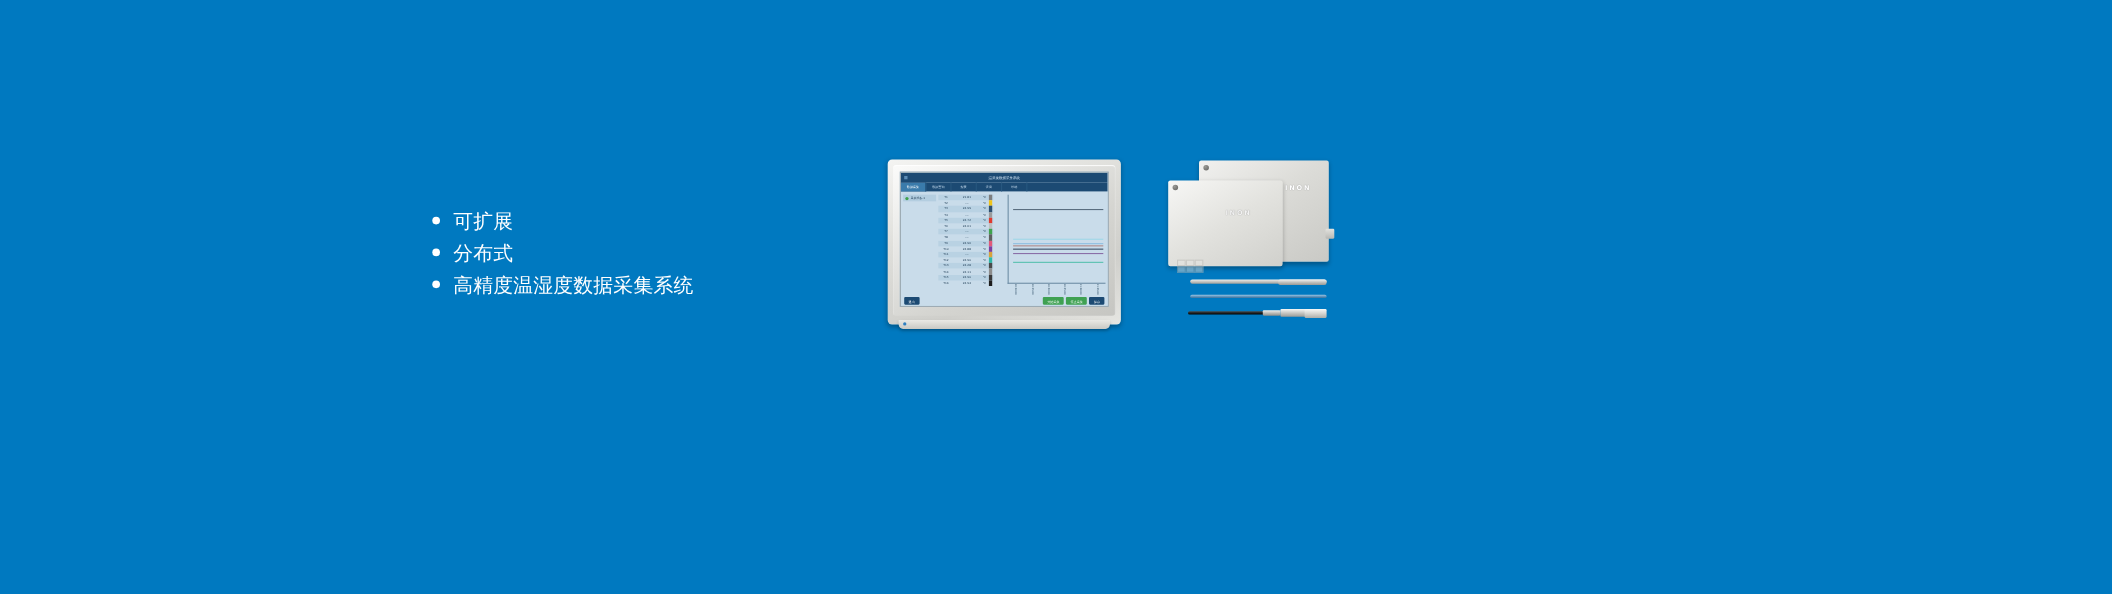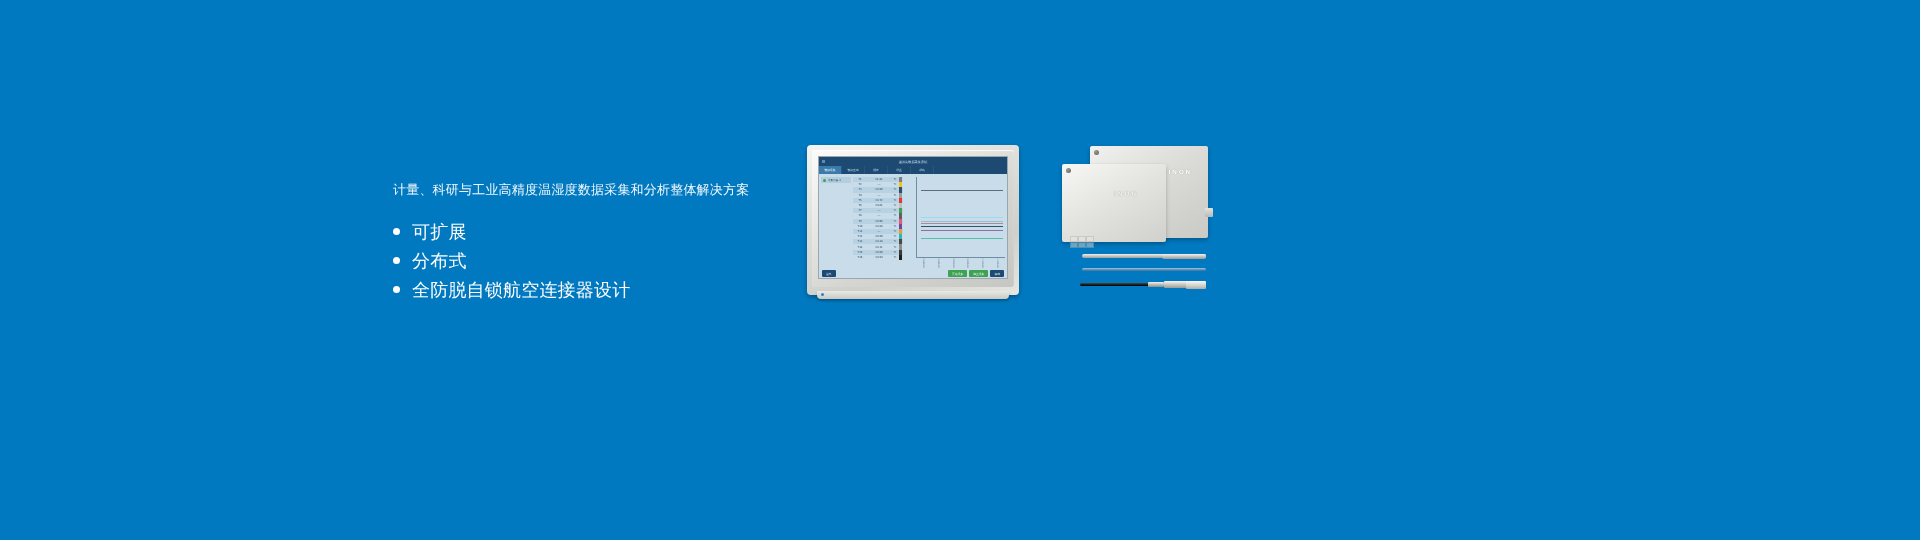--- a/index.html
+++ b/index.html
@@ -134,33 +134,32 @@
     background:linear-gradient(180deg,#f6f6f4,#c3c3bf 55%,#9b9b97);border-radius:1px;}
   .probe3 .end{position:absolute;left:106px;top:-1.5px;width:20px;height:8px;
     background:linear-gradient(180deg,#f8f8f6,#d2d2ce 55%,#aeaeaa);border-radius:1px;}
 </style>
 </head>
 <body style="background: rgb(0, 121, 192);">
 
 <div class="stage">
 
   <div class="copy">
-    <div class="subhead">计量、科研与工业高精度温湿度数据采集和分析整体解决方案</div>
     <div class="bullets">
       <div class="bullet">
         <span class="dot"></span>
         <span class="blabel">可扩展</span>
       </div>
       <div class="bullet">
         <span class="dot"></span>
         <span class="blabel">分布式</span>
       </div>
       <div class="bullet">
         <span class="dot"></span>
-        <span class="blabel">全防脱自锁航空连接器设计</span>
+        <span class="blabel">高精度温湿度数据采集系统</span>
       </div>
     </div>
   </div>
 
   <div class="panelpc">
     <div class="pc-outer">
       <div class="pc-bevel"></div>
       <div class="pc-inner">
         <div class="app">
 

